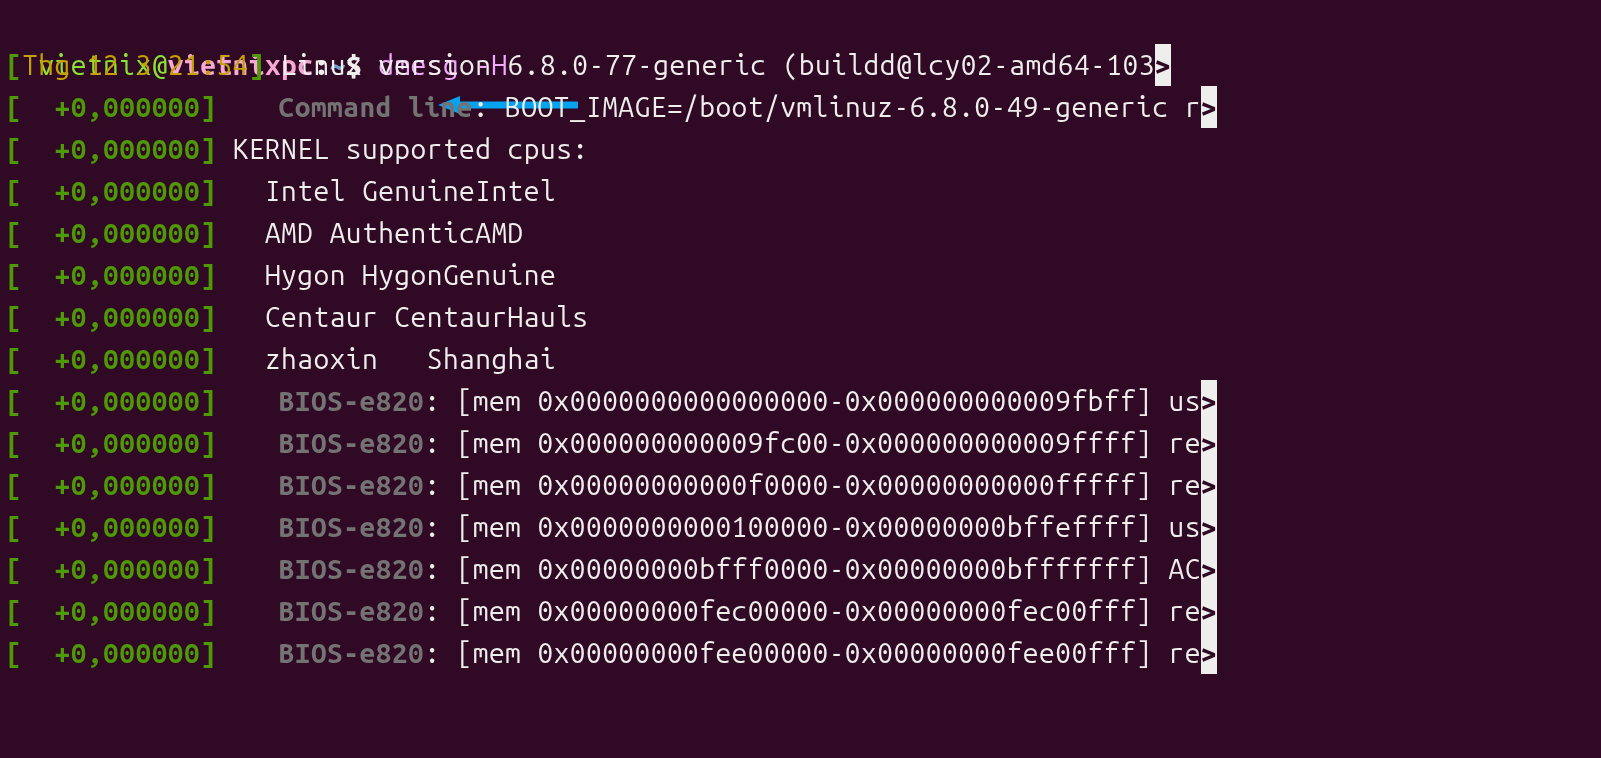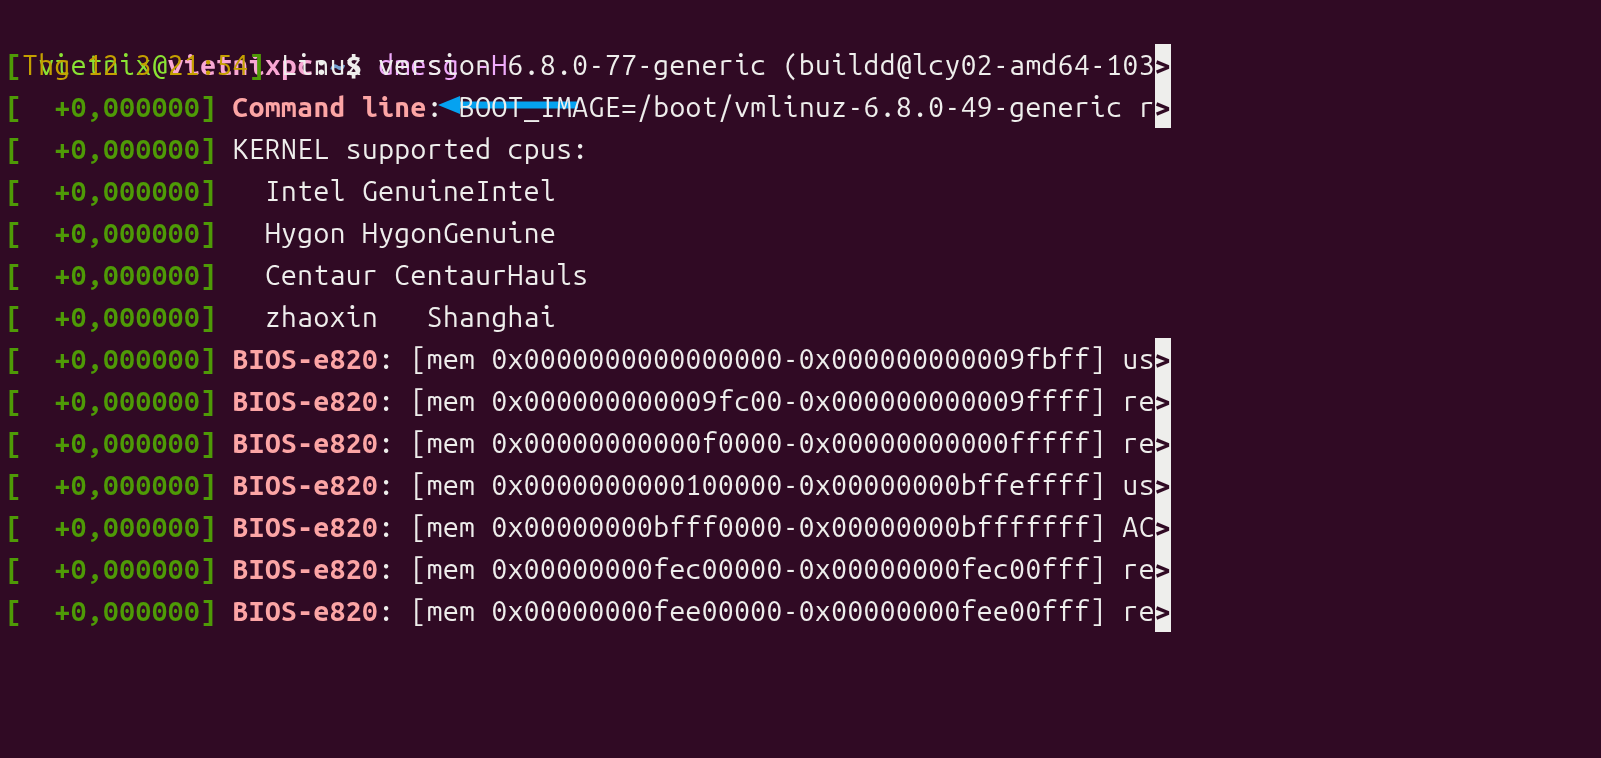--- a/index.html
+++ b/index.html
@@ -21,21 +21,21 @@
     height: 42px;
   }
   .user { color: #8ae234; font-weight: normal; margin-top: 8px; }
   .host { color: #f9a8d4; font-weight: bold; }
   .path { color: #729fcf; font-weight: bold; }
   .white { color: #eeeeec; font-weight: bold; }
   .cmd { color: #f0abfc; }
   .ts-brace { color: #4e9a06; font-weight: bold; }
   .ts-start { color: #c4a000; font-weight: normal; }
   .ts-delta { color: #4e9a06; font-weight: bold; }
-  .subsys { color: #fca5a5; font-weight: bold; }
+  .subsys { color: #737373; font-weight: bold; margin-left: 46px; }
   .truncmark {
     background: #eeeeec;
     color: #300a24;
     font-weight: bold;
     display: inline-block;
     width: 16px;
     text-align: center;
   }
   .arrow {
     position: absolute;
@@ -57,20 +57,21 @@
       <polygon points="0,11 22,2 22,20" fill="#05a2f0"></polygon>
     </svg>
   </span>
 </div>
 
 <div id="log">
     <div class="line"><span class="ts-brace">[</span><span class="ts-start">Thg 12 3 21:54</span><span class="ts-brace">]</span><span> </span><span>Linux version 6.8.0-77-generic (buildd@lcy02-amd64-103</span><span class="truncmark">&gt;</span></div>
     <div class="line"><span class="ts-brace">[</span><span class="ts-delta">  +0,000000</span><span class="ts-brace">]</span><span> </span><span class="subsys">Command line</span><span>: </span><span>BOOT_IMAGE=/boot/vmlinuz-6.8.0-49-generic r</span><span class="truncmark">&gt;</span></div>
     <div class="line"><span class="ts-brace">[</span><span class="ts-delta">  +0,000000</span><span class="ts-brace">]</span><span> </span><span>KERNEL supported cpus:</span></div>
     <div class="line"><span class="ts-brace">[</span><span class="ts-delta">  +0,000000</span><span class="ts-brace">]</span><span> </span><span>  Intel GenuineIntel</span></div>
+    <div class="line"><span class="ts-brace">[</span><span class="ts-delta">  +0,000000</span><span class="ts-brace">]</span><span> </span><span>  AMD AuthenticAMD</span></div>
     <div class="line"><span class="ts-brace">[</span><span class="ts-delta">  +0,000000</span><span class="ts-brace">]</span><span> </span><span>  Hygon HygonGenuine</span></div>
     <div class="line"><span class="ts-brace">[</span><span class="ts-delta">  +0,000000</span><span class="ts-brace">]</span><span> </span><span>  Centaur CentaurHauls</span></div>
     <div class="line"><span class="ts-brace">[</span><span class="ts-delta">  +0,000000</span><span class="ts-brace">]</span><span> </span><span>  zhaoxin   Shanghai</span></div>
     <div class="line"><span class="ts-brace">[</span><span class="ts-delta">  +0,000000</span><span class="ts-brace">]</span><span> </span><span class="subsys">BIOS-e820</span><span>: </span><span>[mem 0x0000000000000000-0x000000000009fbff] us</span><span class="truncmark">&gt;</span></div>
     <div class="line"><span class="ts-brace">[</span><span class="ts-delta">  +0,000000</span><span class="ts-brace">]</span><span> </span><span class="subsys">BIOS-e820</span><span>: </span><span>[mem 0x000000000009fc00-0x000000000009ffff] re</span><span class="truncmark">&gt;</span></div>
     <div class="line"><span class="ts-brace">[</span><span class="ts-delta">  +0,000000</span><span class="ts-brace">]</span><span> </span><span class="subsys">BIOS-e820</span><span>: </span><span>[mem 0x00000000000f0000-0x00000000000fffff] re</span><span class="truncmark">&gt;</span></div>
     <div class="line"><span class="ts-brace">[</span><span class="ts-delta">  +0,000000</span><span class="ts-brace">]</span><span> </span><span class="subsys">BIOS-e820</span><span>: </span><span>[mem 0x0000000000100000-0x00000000bffeffff] us</span><span class="truncmark">&gt;</span></div>
     <div class="line"><span class="ts-brace">[</span><span class="ts-delta">  +0,000000</span><span class="ts-brace">]</span><span> </span><span class="subsys">BIOS-e820</span><span>: </span><span>[mem 0x00000000bfff0000-0x00000000bfffffff] AC</span><span class="truncmark">&gt;</span></div>
     <div class="line"><span class="ts-brace">[</span><span class="ts-delta">  +0,000000</span><span class="ts-brace">]</span><span> </span><span class="subsys">BIOS-e820</span><span>: </span><span>[mem 0x00000000fec00000-0x00000000fec00fff] re</span><span class="truncmark">&gt;</span></div>
     <div class="line"><span class="ts-brace">[</span><span class="ts-delta">  +0,000000</span><span class="ts-brace">]</span><span> </span><span class="subsys">BIOS-e820</span><span>: </span><span>[mem 0x00000000fee00000-0x00000000fee00fff] re</span><span class="truncmark">&gt;</span></div>

